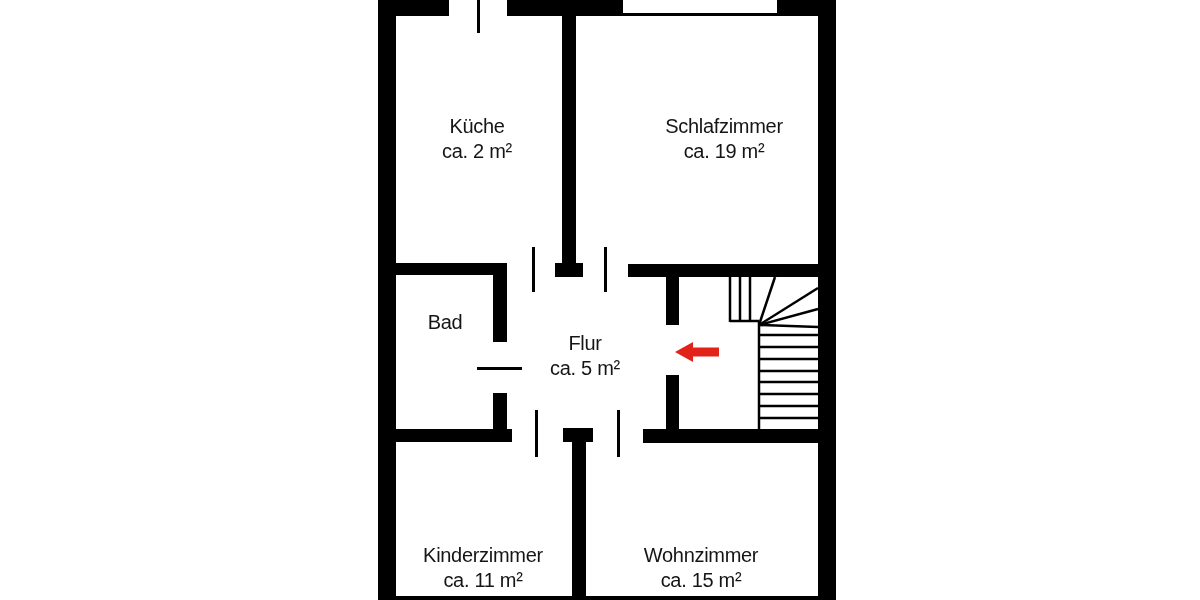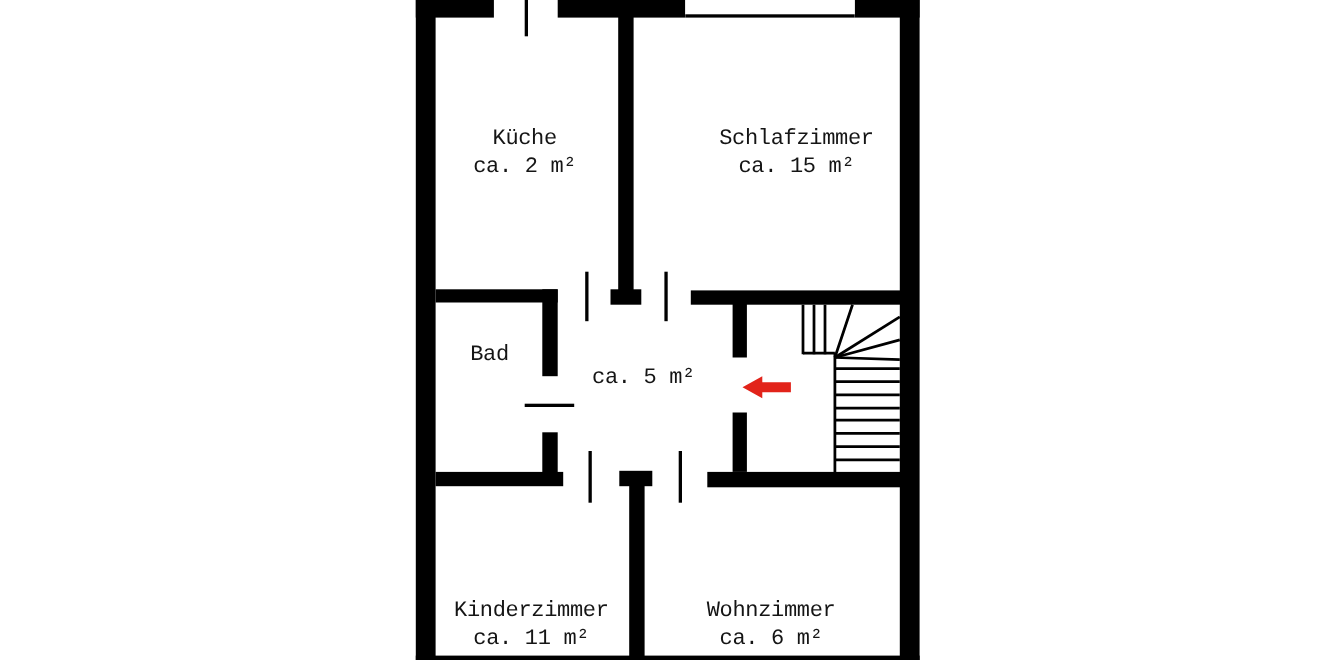--- a/index.html
+++ b/index.html
@@ -5,21 +5,21 @@
   :root{
     --background:#ffffff;
     --wall:#000000;
     --text:#151515;
     --arrow-red:#e2231a;
   }
   html,body{margin:0;padding:0;background:var(--background);}
   .canvas{
     position:relative;width:1184px;height:600px;overflow:hidden;
     background:var(--background);
-    font-family:Liberation Mono, monospace;
+    font-family:Liberation Sans, sans-serif;
   }
   .wall{position:absolute;background:var(--wall);}
   .doorline{position:absolute;background:var(--wall);}
   .window{
     position:absolute;left:623px;top:0;width:154px;height:16px;
     background:var(--background);
     border-bottom:3px solid var(--wall);
     box-sizing:border-box;
   }
   .label{
@@ -92,34 +92,35 @@
     <polygon points="2,12 20,2 20,7.5 46,7.5 46,16.5 20,16.5 20,22"></polygon>
   </svg>
 
   <div class="label" style="left:357px;top:114px">
     <div>Küche</div>
     <div>ca. 2 m²</div>
   </div>
 
   <div class="label" style="left:604px;top:114px">
     <div>Schlafzimmer</div>
-    <div>ca. 15 m²</div>
+    <div>ca. 19 m²</div>
   </div>
 
   <div class="label" style="left:325px;top:310px">
     <div>Bad</div>
   </div>
 
   <div class="label" style="left:465px;top:331px">
+    <div>Flur</div>
     <div>ca. 5 m²</div>
   </div>
 
   <div class="label" style="left:363px;top:543px">
     <div>Kinderzimmer</div>
     <div>ca. 11 m²</div>
   </div>
 
   <div class="label" style="left:581px;top:543px">
     <div>Wohnzimmer</div>
-    <div>ca. 6 m²</div>
+    <div>ca. 15 m²</div>
   </div>
 
 </div>
 
 </body></html>

